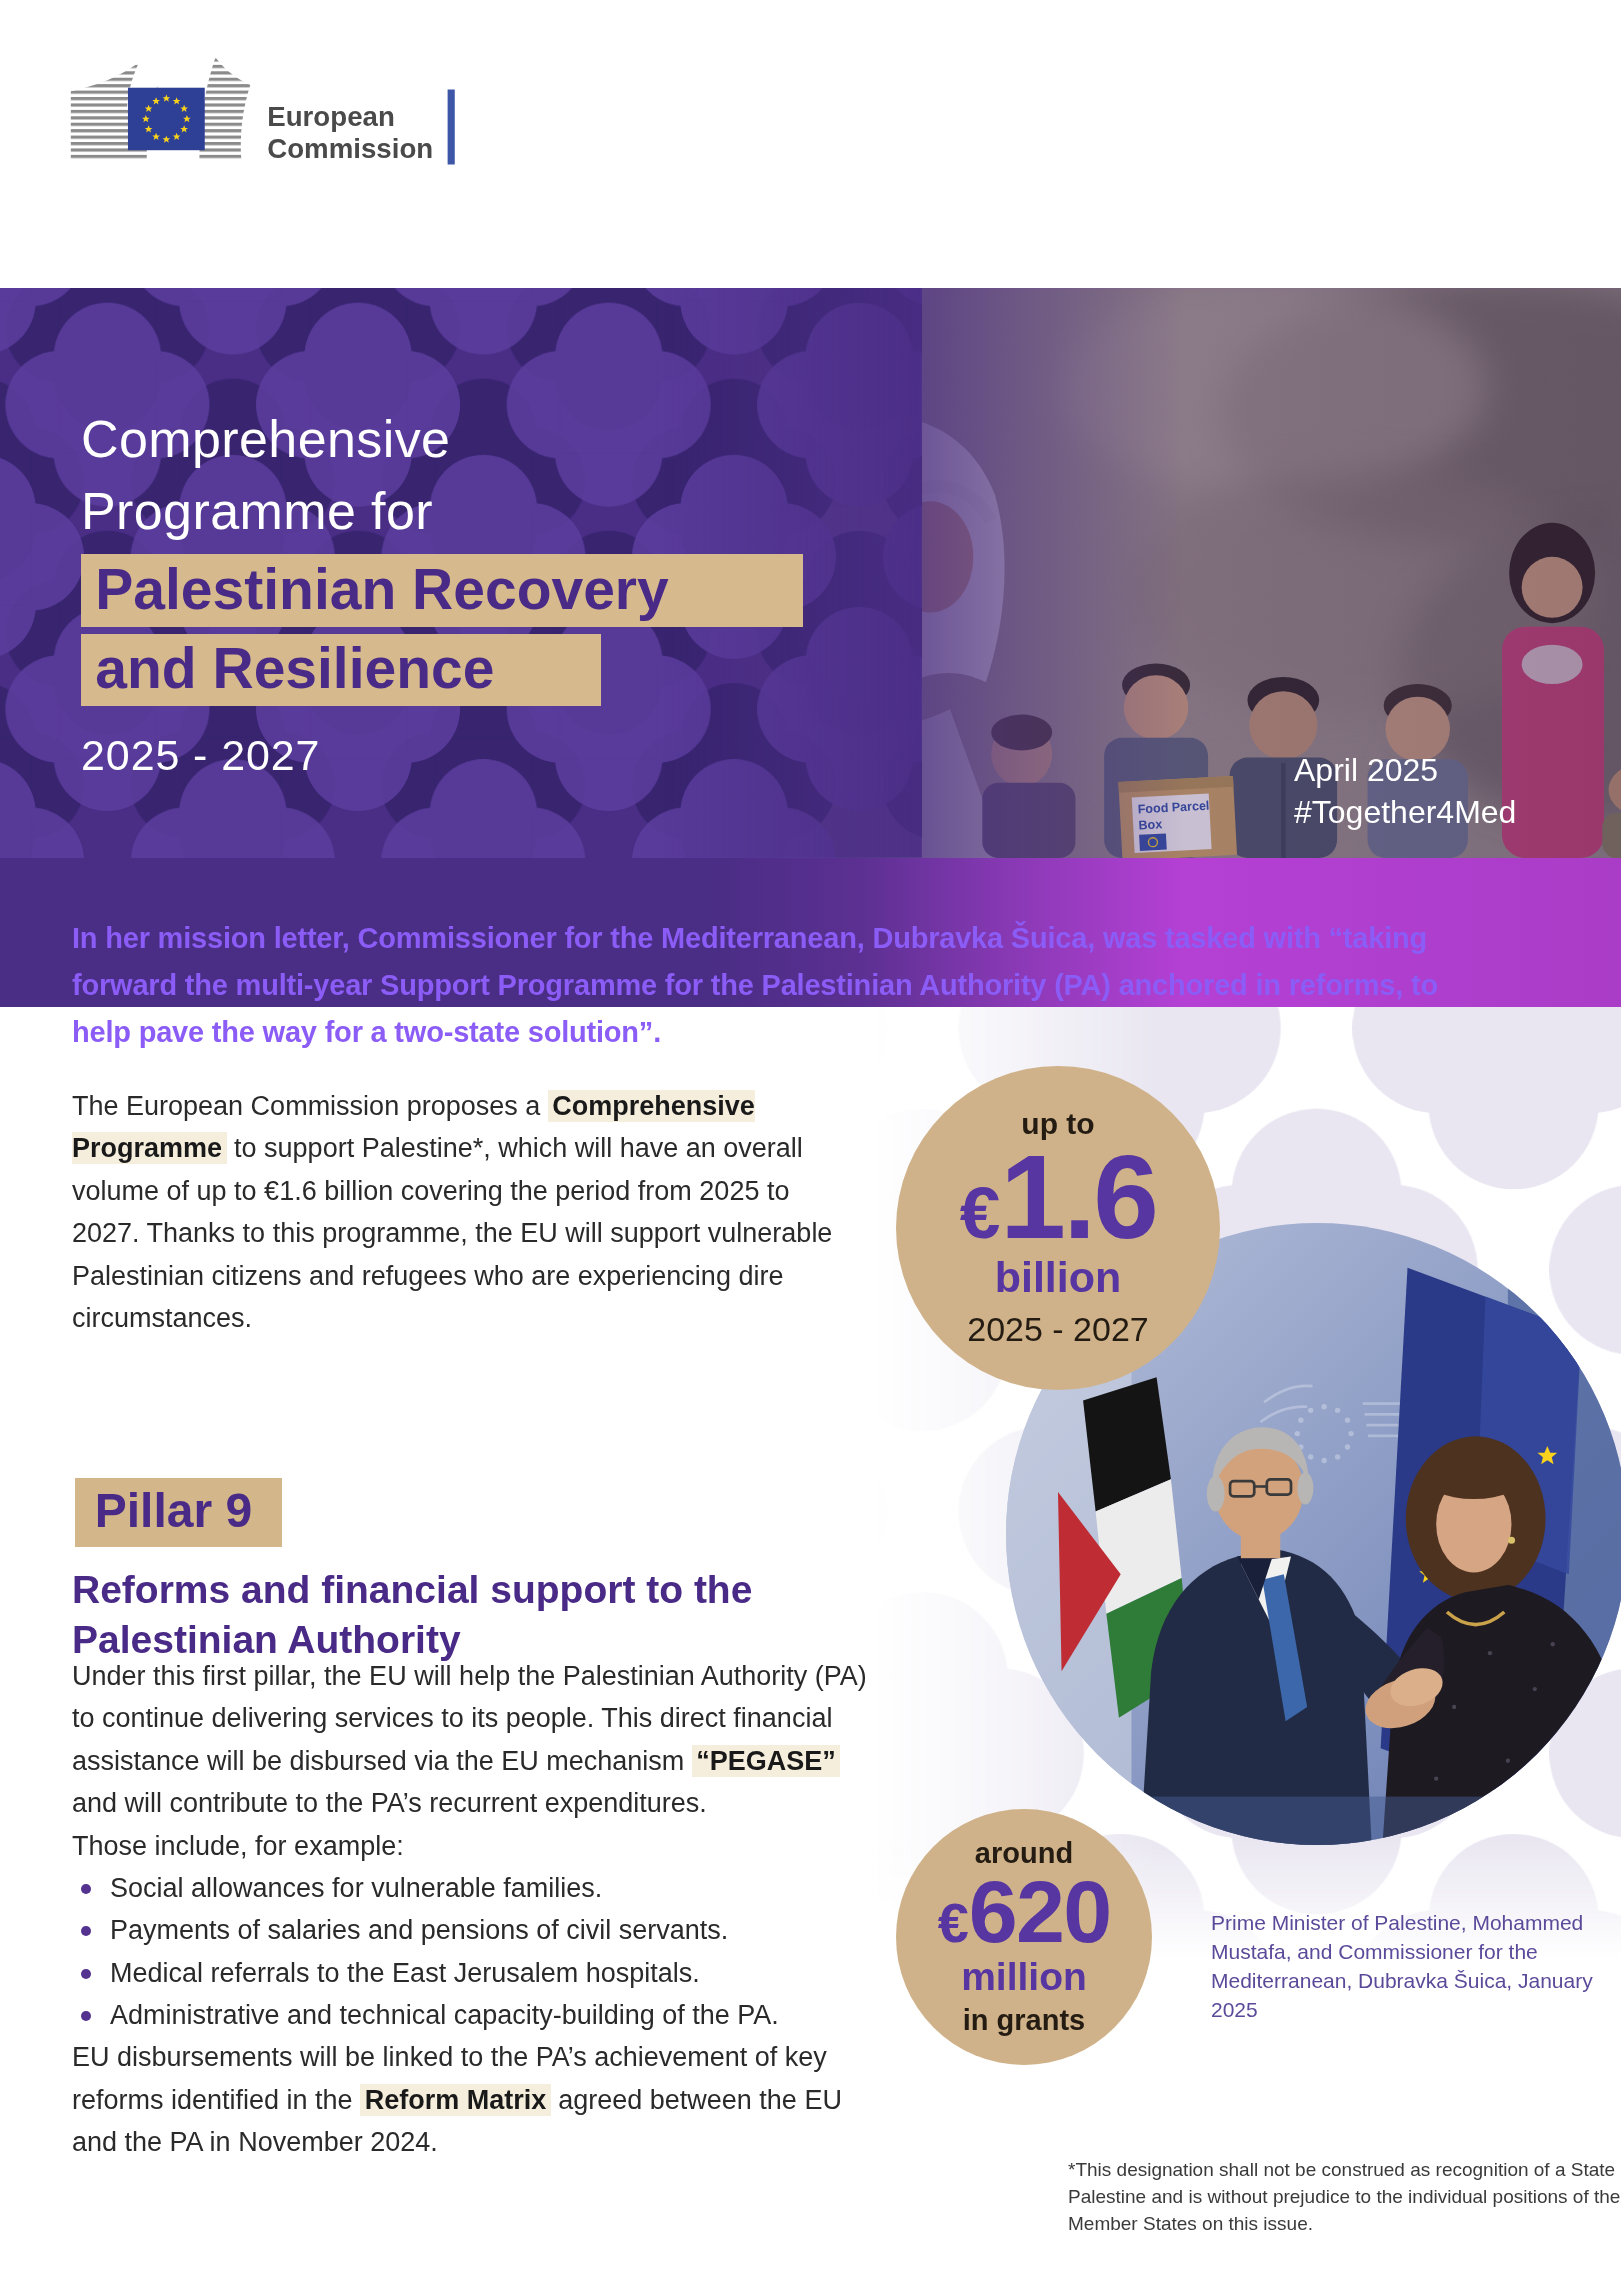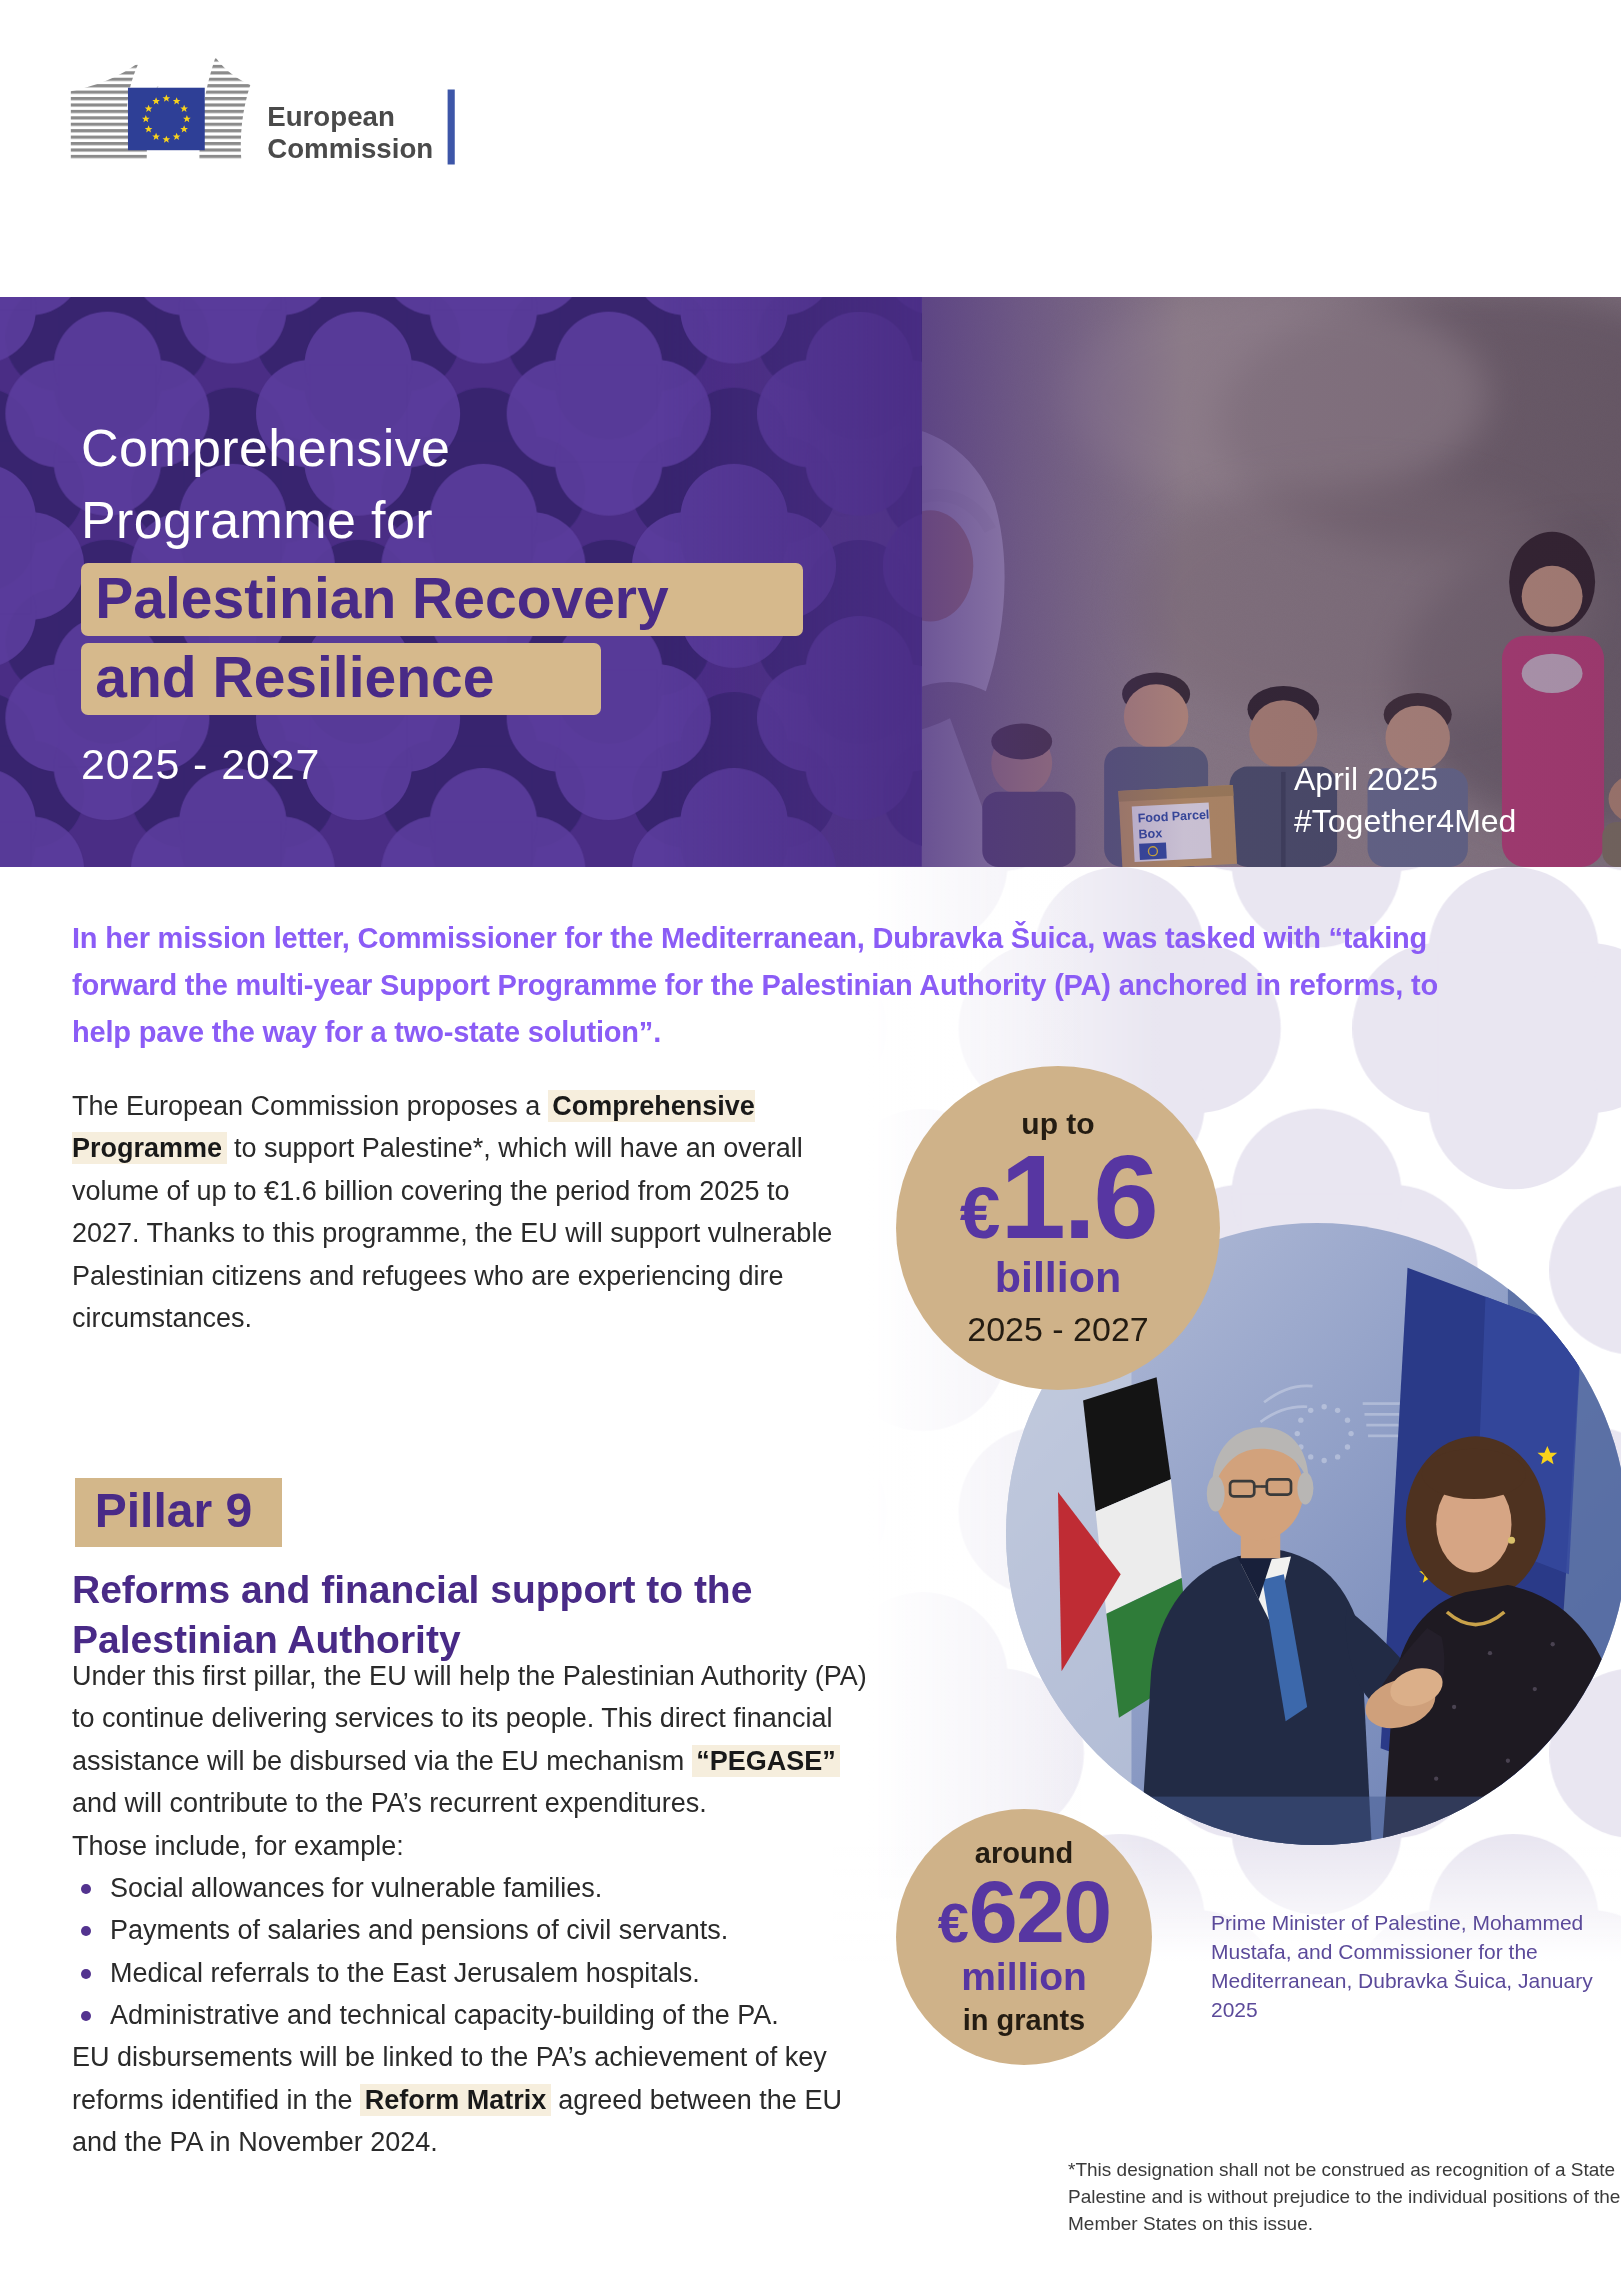--- a/index.html
+++ b/index.html
@@ -7,29 +7,29 @@
         font-family:"Liberation Sans",sans-serif;color:#262626;}
   
   .ec-logo{position:absolute;left:63px;top:52px;z-index:3;}
   
   .wm{position:absolute;left:833px;top:858px;z-index:0;}
   .wm-fade-left{position:absolute;left:833px;top:858px;width:421px;height:1128px;z-index:1;
       background:linear-gradient(90deg,#ffffff 8%,rgba(255,255,255,0.55) 45%,rgba(255,255,255,0) 78%);}
   .wm-fade-bottom{position:absolute;left:833px;top:1836px;width:789px;height:152px;z-index:1;
       background:linear-gradient(180deg,rgba(255,255,255,0) 0%,#ffffff 82%);}
   
-  .banner{position:absolute;left:0;top:288px;width:1622px;height:570px;overflow:hidden;z-index:2;background:#d946ef;margin-top:9px;}
+  .banner{position:absolute;left:0;top:288px;width:1622px;height:719px;overflow:hidden;z-index:2;background:#d946ef;}
   .banner-photo{position:absolute;right:0;top:0;z-index:1;}
   .banner-grad{position:absolute;inset:0;z-index:2;
       background:linear-gradient(90deg,#4a2d85 0%,#4a2d85 44%,rgba(74,45,133,0.88) 53%,rgba(76,47,136,0.55) 63%,rgba(76,47,136,0.26) 73%,rgba(60,38,108,0.30) 100%);}
   .banner-pattern{position:absolute;left:0;top:0;z-index:3;}
   .banner-text{position:absolute;left:81px;top:115px;z-index:4;}
   .bt-line{color:#ffffff;font-size:52px;line-height:72px;font-weight:normal;letter-spacing:0.4px;}
   .bt-bar{display:block;width:max-content;background:#d6b98c;color:#492a87;font-weight:bold;
-          font-size:57px;line-height:1.05;padding:5.4px 134px 7.2px 14.3px;margin-top:7.2px;border-radius:7px;}
+          font-size:57px;line-height:1.05;padding:5.4px 134px 7.2px 14.3px;margin-top:7.2px;}
   .bt-bar.second{padding-right:107px;}
   .bt-years{color:#ffffff;font-size:43px;margin-top:25px;letter-spacing:0.9px;}
   .banner-date{position:absolute;left:1294px;top:462px;z-index:4;color:#ffffff;font-size:32px;line-height:1.3;}
   
   .intro{position:absolute;left:72px;top:915px;width:1402px;z-index:3;
          color:#8b5cf6;font-weight:bold;font-size:29px;line-height:1.62;letter-spacing:-0.2px;}
   
   .col-left{position:absolute;left:72px;z-index:3;width:811px;font-size:27px;line-height:1.57;color:#2a2a2a;}
   #para1{top:1085px;width:788px;}
   .hl{background:#f6eedd;font-weight:bold;color:#191919;padding:0.9px 4.5px;}

